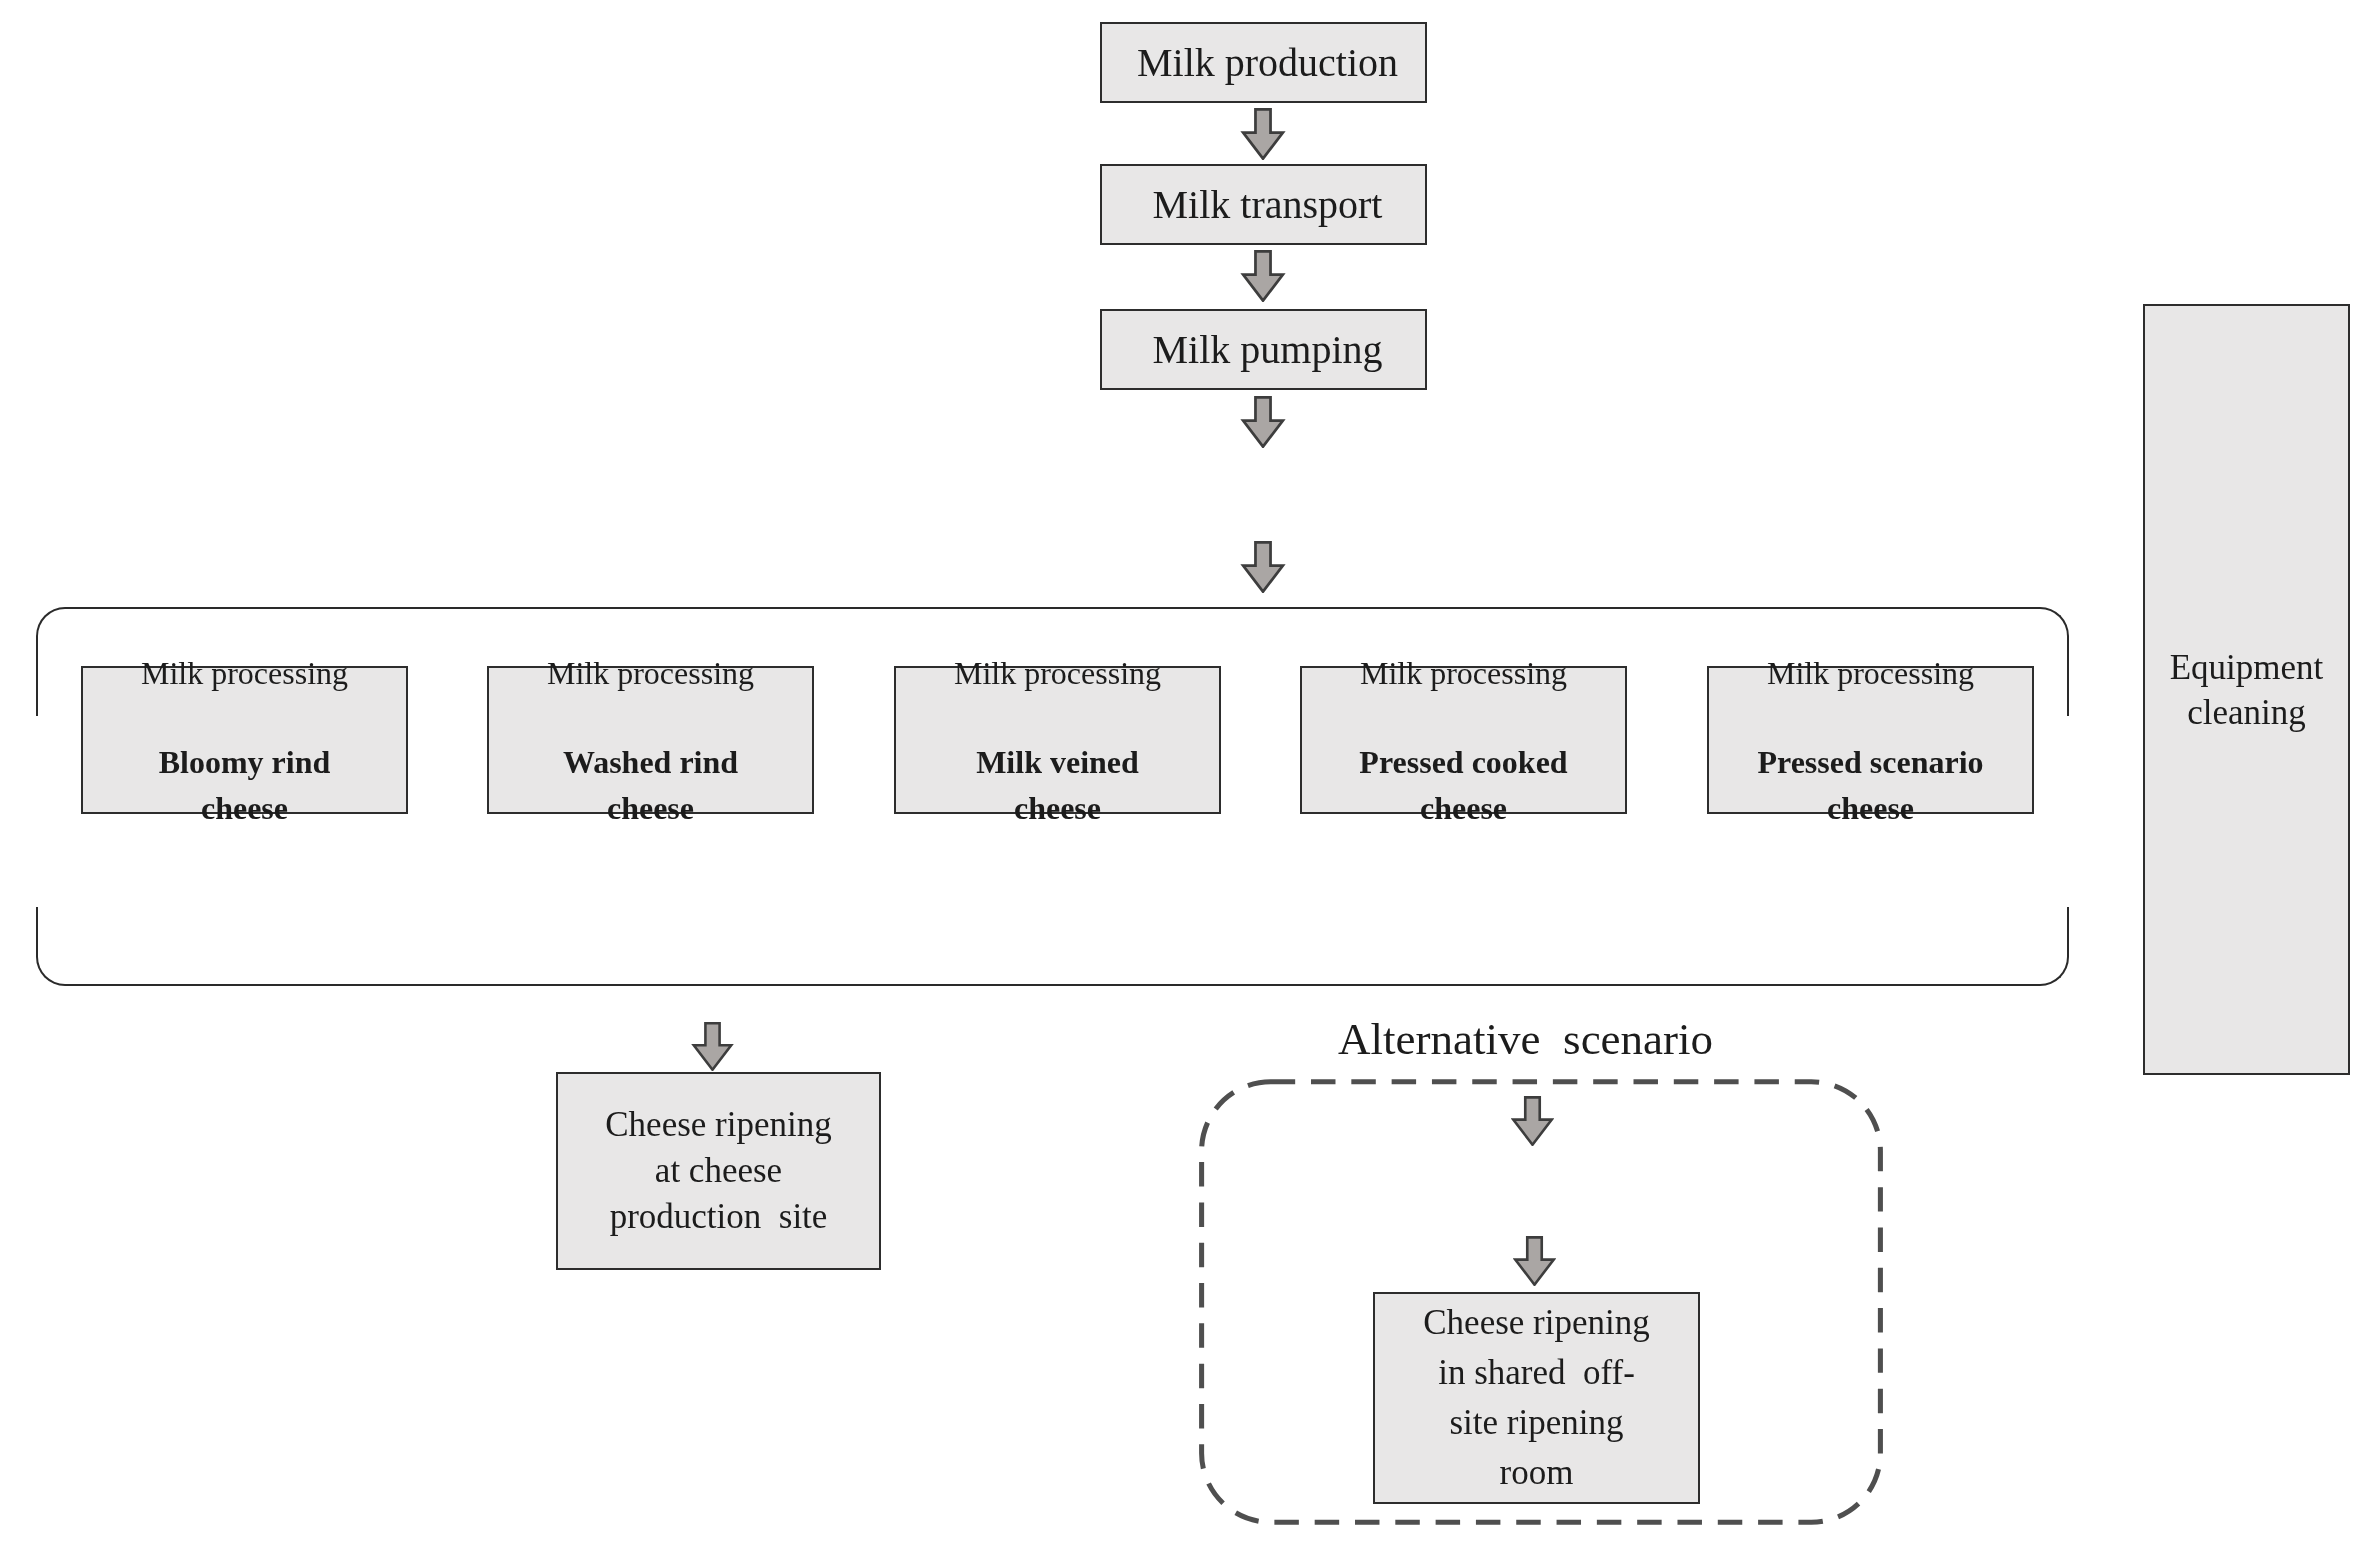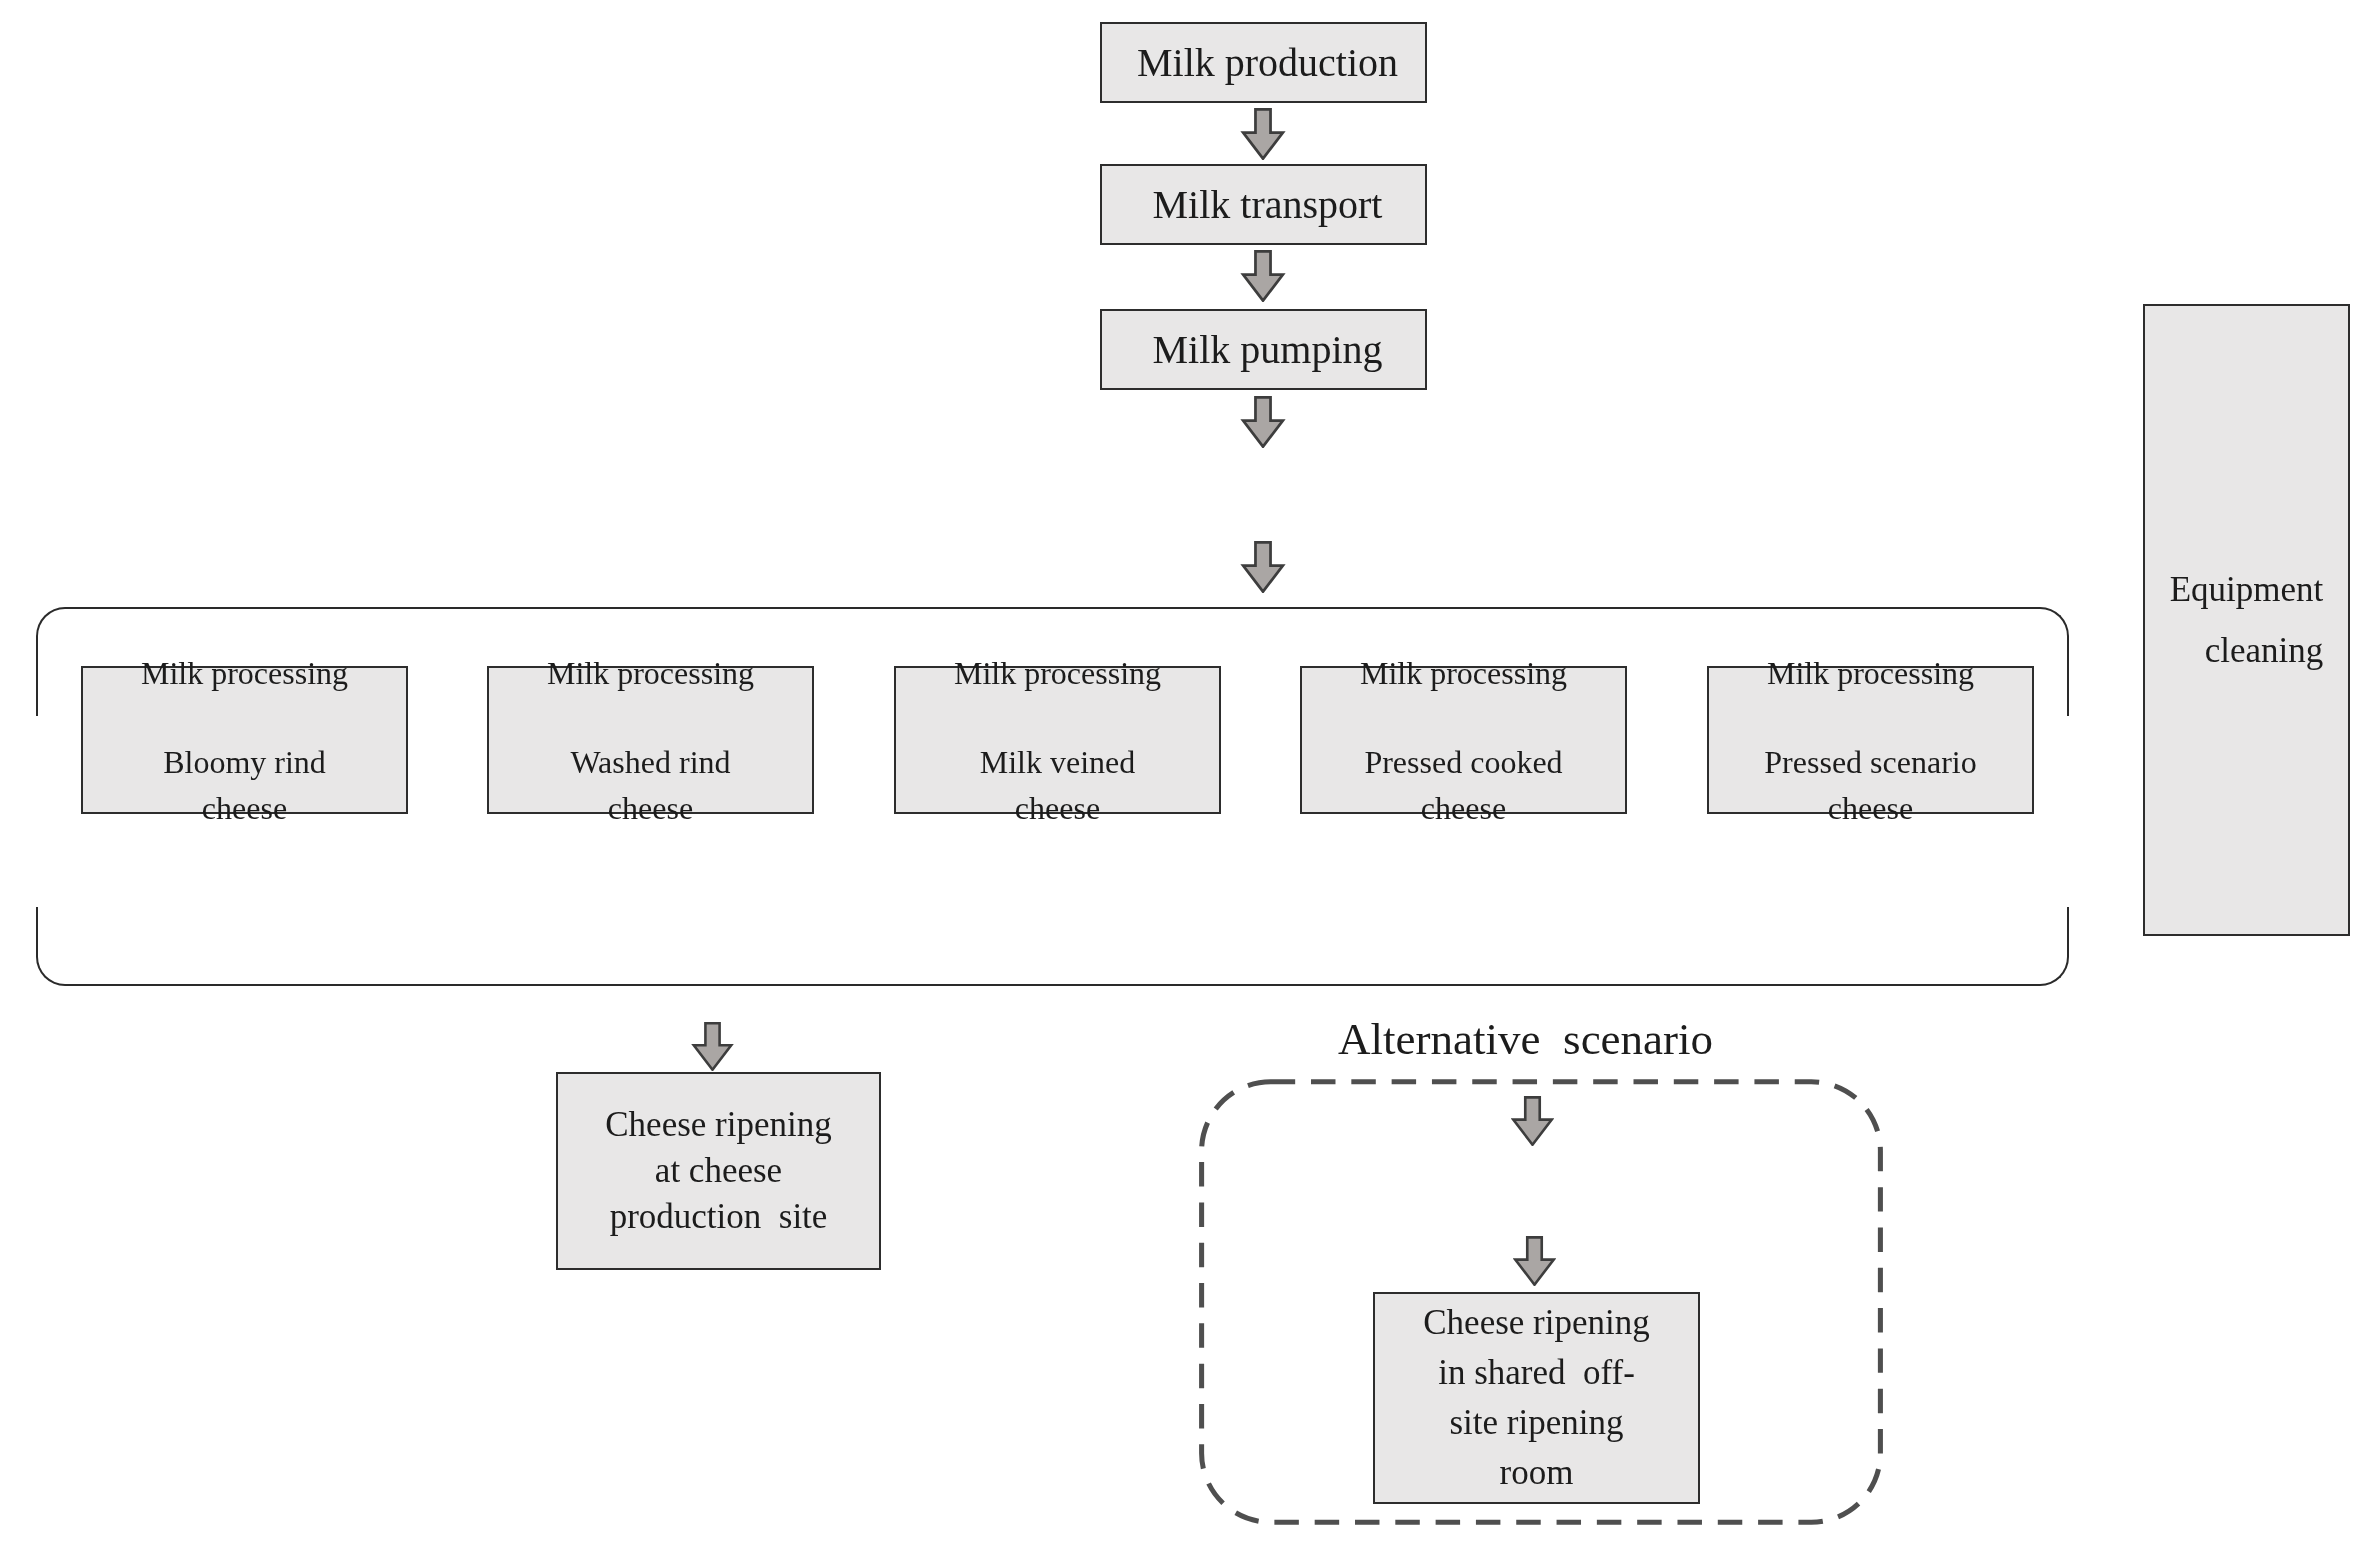--- a/index.html
+++ b/index.html
@@ -22,25 +22,25 @@
   .chain-box{
     left:1100px;width:327px;height:81px;
     font-size:40px;
     padding-left:8px;
   }
   .proc-box{
     top:666px;width:327px;height:148px;
     flex-direction:column;
     font-size:32px;line-height:46px;
   }
-  .proc-type{font-weight:normal;white-space:pre-wrap;margin-top:43px;}
+  .proc-type{font-weight:bold;white-space:pre-wrap;margin-top:43px;}
   .proc-intro{white-space:pre-wrap;}
   .equip-box{
-    left:2143px;top:304px;width:207px;height:632px;
-    font-size:35px;line-height:61px;text-align:right;
+    left:2143px;top:304px;width:207px;height:771px;
+    font-size:35px;line-height:45px;
   }
   .site-box{
     left:556px;top:1072px;width:325px;height:198px;
     font-size:35px;line-height:46px;
   }
   .transport-box{
     left:1372px;top:1150px;width:323px;height:79px;
     font-size:35px;
   }
   .offsite-box{

